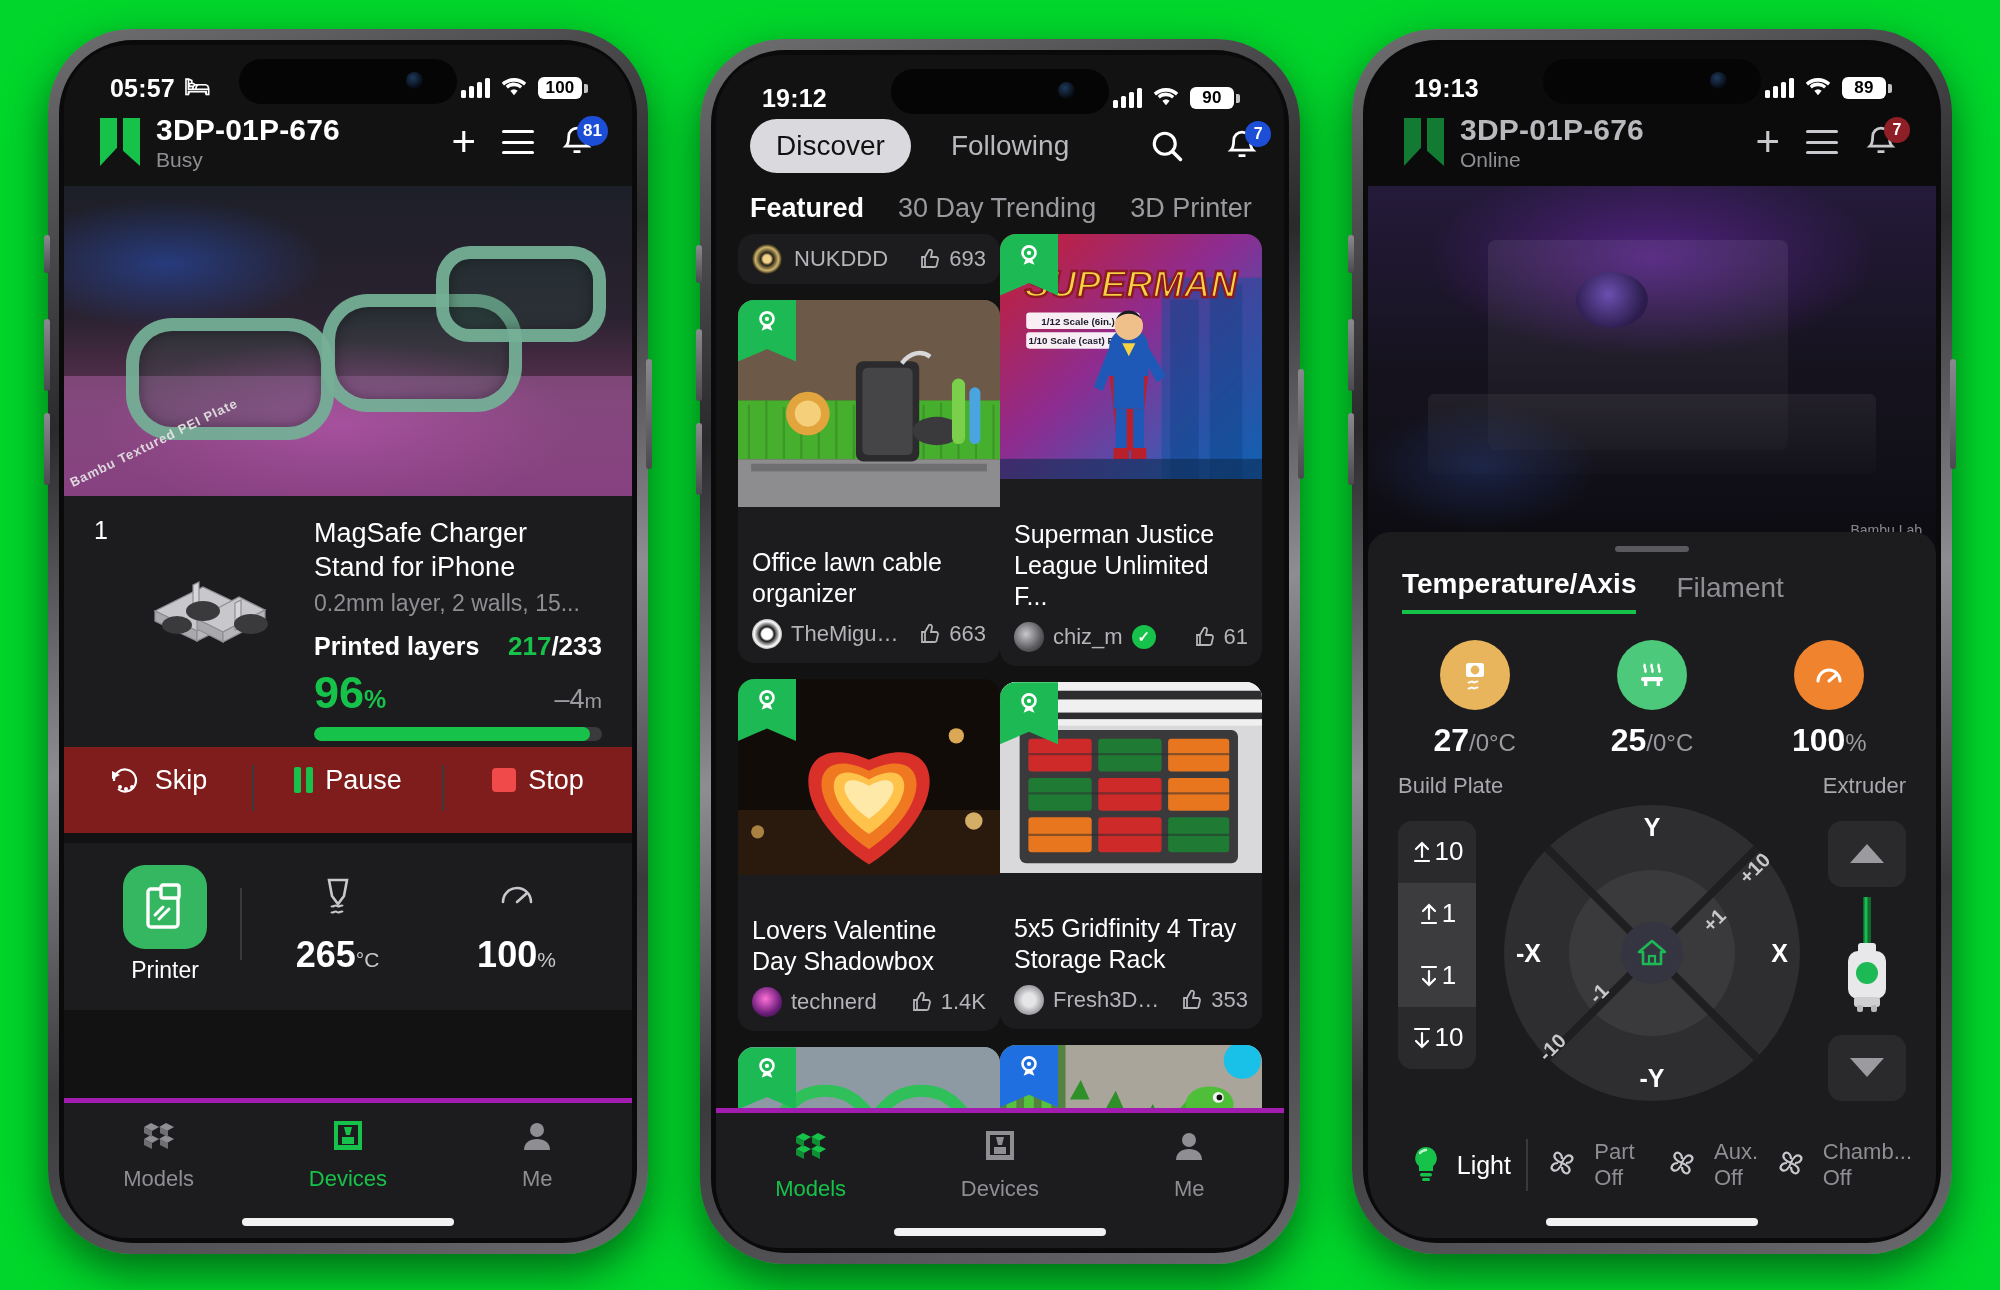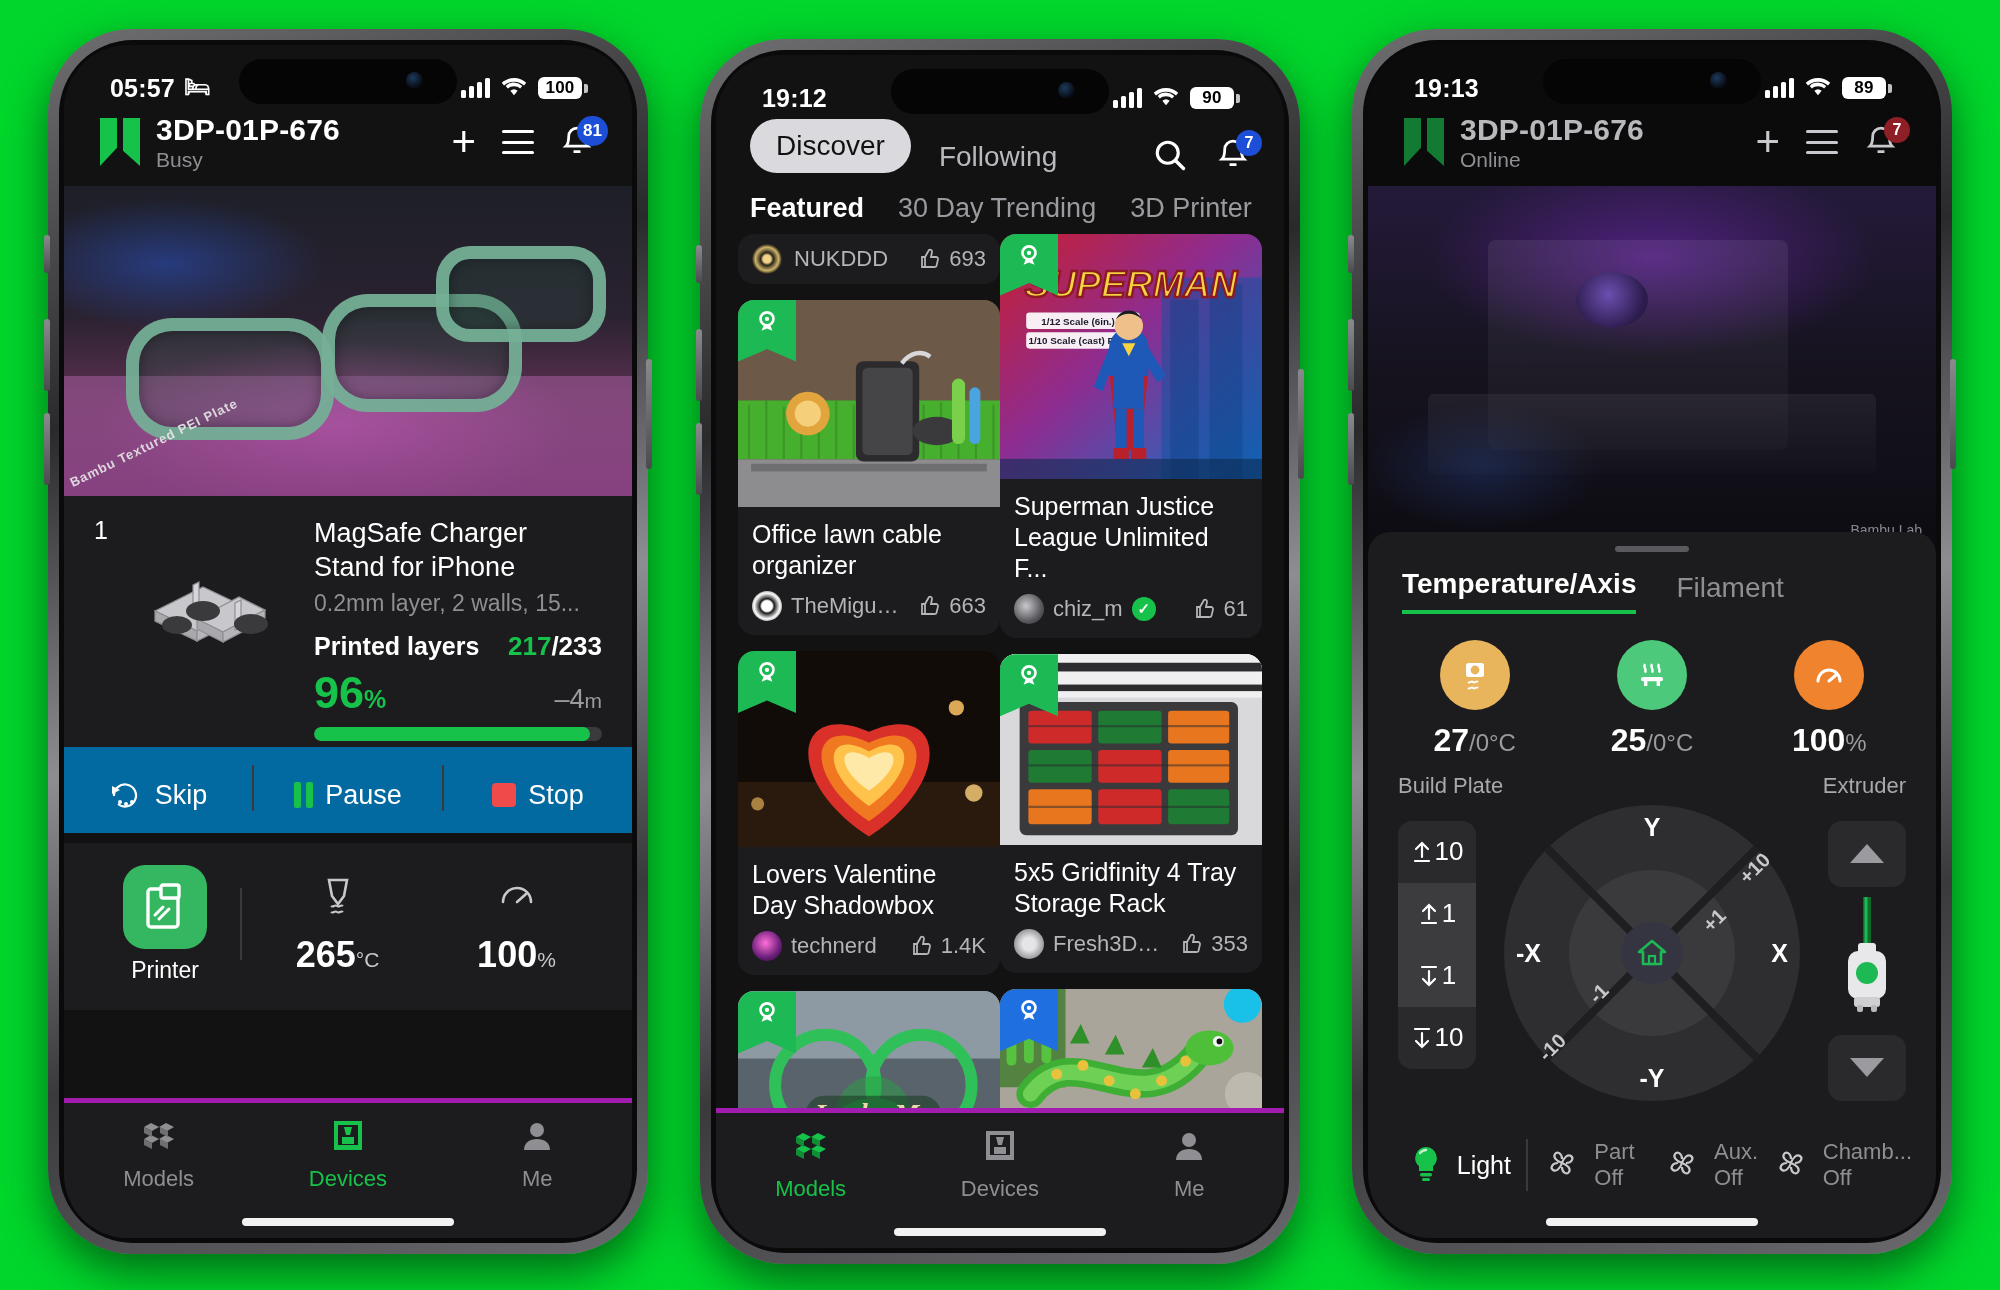--- a/index.html
+++ b/index.html
@@ -111,21 +111,21 @@
   .layers-val { font-size:26px; font-weight:700; color:#fff; }
   .layers-val .cur { color:#17c24a; }
   .pct-row { display:flex; justify-content:space-between; align-items:baseline; margin-top:8px; }
   .pct { color:#17c24a; font-size:45px; font-weight:700; line-height:1; }
   .pct .u { font-size:25px; font-weight:700; }
   .eta { color:#9a9a9f; font-size:27px; }
   .eta .u { font-size:21px; }
   .bar { margin-top:12px; height:14px; border-radius:8px; background:#3a3a3c; overflow:hidden; }
   .bar > i { display:block; height:100%; background:#17c24a; border-radius:8px; }
 
-  .ctrls { background:#0369a1; display:flex; align-items:flex-end; padding:18px 0 22px 0; }
+  .ctrls { background:#7f1d1d; display:flex; align-items:flex-start; padding:18px 0 22px 0; }
   .ctrl { flex:1 1 0; display:flex; align-items:center; justify-content:center; gap:12px;
     color:#fff; font-size:27px; }
   .vdiv { width:2px; height:46px; background:#3a3a3c; flex:0 0 auto; }
   .pause-ic { display:flex; gap:5px; }
   .pause-ic i { width:7px; height:26px; background:#17c24a; border-radius:2px; display:block; }
   .stop-ic { width:24px; height:24px; background:#f04a4a; border-radius:4px; display:block; }
   .skip-ic { width:34px; height:26px; position:relative; }
 
   .stats { background:#1c1c1e; margin-top:10px; display:flex; align-items:center;
     padding:22px 26px 26px 26px; gap:0; }
@@ -139,36 +139,36 @@
   .filler { background:#121212; flex:1 1 auto; }
 
   
   .tabbar { flex:0 0 auto; background:#1c1c1e; display:flex; padding:14px 0 46px 0;
     border-top:5px solid #a21caf; }
   .tab { flex:1 1 0; display:flex; flex-direction:column; align-items:center; gap:7px; }
   .tab .lbl { font-size:22px; color:#8e8e93; }
   .tab.active .lbl { color:#17c24a; }
 
   
-  .disc-hdr { display:flex; align-items:flex-end; padding:2px 34px 0 34px; gap:28px; flex:0 0 auto; }
+  .disc-hdr { display:flex; align-items:center; padding:2px 34px 0 34px; gap:40px; flex:0 0 auto; }
   .seg { background:#d9d9de; color:#111; font-size:28px; font-weight:500;
     padding:11px 26px; border-radius:999px; }
   .seg-alt { color:#b8b8bd; font-size:28px; }
   .disc-sp { flex:1 1 auto; }
   .search-ic { width:36px; height:36px; }
   .cats { display:flex; gap:34px; padding:20px 34px 10px 34px; flex:0 0 auto; overflow:hidden; }
   .cat { font-size:27px; color:#9a9a9f; white-space:nowrap; }
   .cat.active { color:#fff; font-weight:700; }
   .feed { flex:1 1 auto; padding:0 22px; display:flex; overflow:hidden; }
   .col { flex:1 1 0; display:flex; flex-direction:column; gap:16px; min-width:0; }
   .partial-card { background:#1c1c1e; border-radius:16px; padding:10px 14px; display:flex;
     align-items:center; gap:12px; }
   .card { background:#1c1c1e; border-radius:16px; overflow:hidden; flex:0 0 auto; }
   .card .img { position:relative; width:100%; }
-  .card .body { padding:12px 14px 14px 14px; }
+  .card .body { padding:12px 14px 14px 14px;margin-top:28px; }
   .card .ttl { color:#fff; font-size:25px; line-height:1.24; font-weight:400; }
   .card .by { display:flex; align-items:center; gap:9px; margin-top:10px; }
   .ava { width:30px; height:30px; border-radius:50%; flex:0 0 auto; }
   .uname { color:#b4b4b9; font-size:22px; white-space:nowrap; overflow:hidden; text-overflow:ellipsis; }
   .likes { display:flex; align-items:center; gap:7px; color:#b4b4b9; font-size:22px; margin-left:auto; white-space:nowrap; }
   .verif { width:24px;height:24px;border-radius:50%;background:#17c24a;display:flex;align-items:center;
     justify-content:center;color:#fff;font-size:15px;font-weight:700;flex:0 0 auto;}
   .ribbon { position:absolute; left:0; top:0; width:58px; height:62px; background:#1db954;
     clip-path:polygon(0 0,100% 0,100% 100%,50% 80%,0 100%); display:flex; align-items:flex-start;
     justify-content:center; padding-top:8px; z-index:3; }

